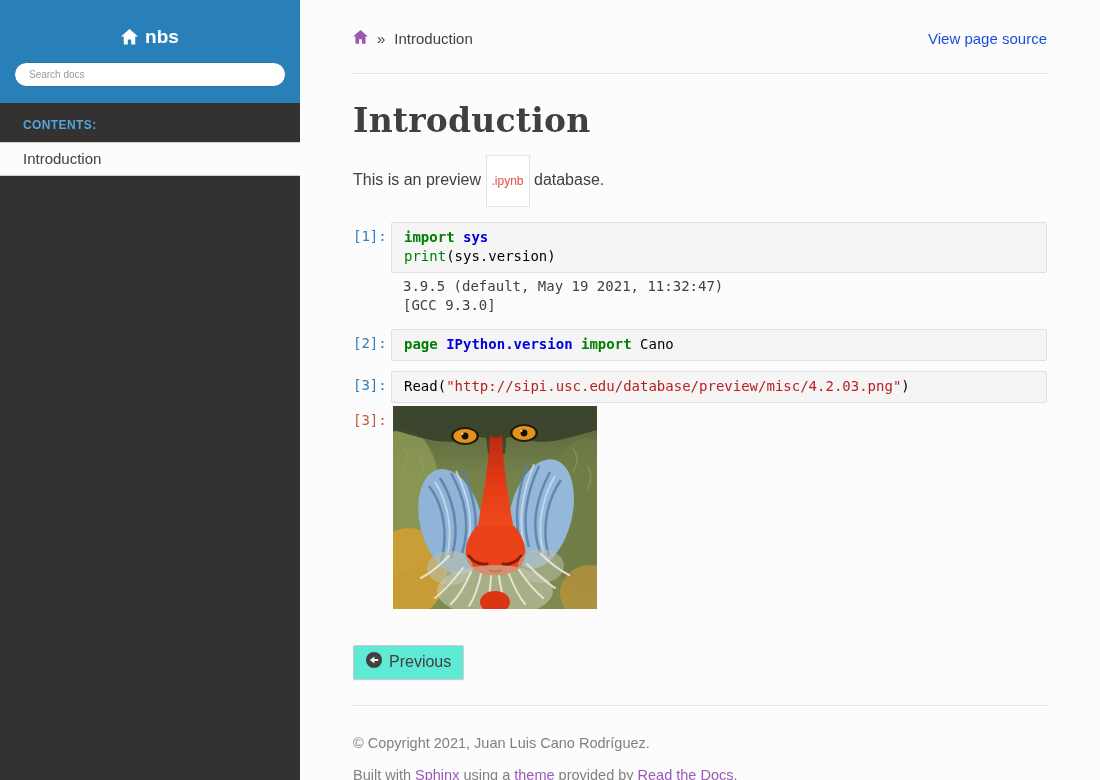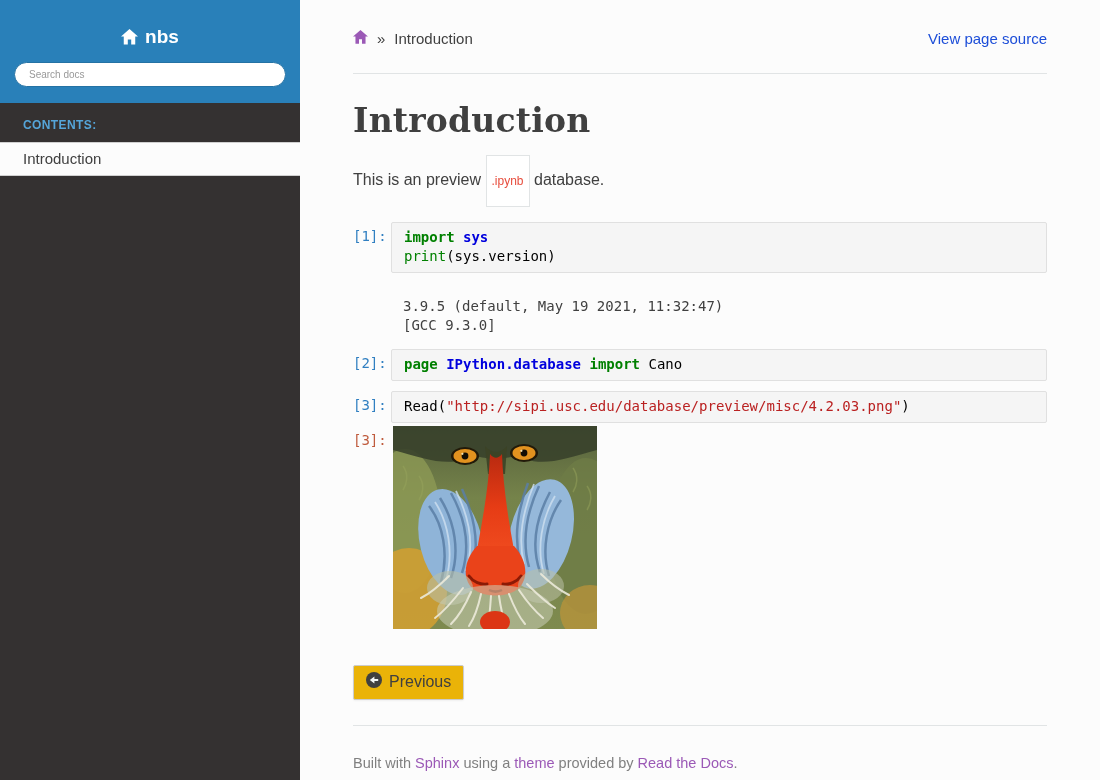--- a/index.html
+++ b/index.html
@@ -32,30 +32,30 @@
   .cells { margin-top: 29px; }
   .cell-row { display: flex; align-items: flex-start; }
   .prompt { flex: none; width: 38px; font-family: "DejaVu Sans Mono", monospace; font-size: 14px; padding-top: 6px; white-space: pre; }
   .prompt.in { color: #307fc1; }
   .prompt.out { color: #bf5b3d; }
   .input-box { flex: 1; background: #f5f5f5; border: 1px solid #e0e0e0; border-radius: 2px; padding: 5px 10px 6px 12px; font-family: "DejaVu Sans Mono", monospace; font-size: 14px; line-height: 19px; color: #000; white-space: pre; overflow: hidden; }
   .tok-kn { color: #008000; font-weight: bold; }
   .tok-nn { color: #0000dd; font-weight: bold; }
   .tok-nb { color: #008000; }
   .tok-s  { color: #ba2121; }
-  .output-row { margin-top: 24px; }
+  .output-row { margin-top: 4px; }
   .output-text { font-family: "DejaVu Sans Mono", monospace; font-size: 14px; line-height: 19px; color: #404040; padding-left: 12px; white-space: pre; }
   .gap-sm { margin-top: 14px; }
   .gap-xs { margin-top: 10px; }
   .image-row { margin-top: 3px; }
   .output-image { margin-left: 2px; display: block; }
 
   
   .pager { margin-top: 32px; }
-  .btn-previous { display: inline-flex; align-items: center; gap: 7px; background: #eab308; border: 1px solid #ccc; border-radius: 2px; padding: 6px 12px 7px; font-size: 16px; color: #404040; font-family: "Liberation Sans", sans-serif; cursor: pointer; box-shadow: 0 1px 2px rgba(0,0,0,0.05); }
+  .btn-previous { display: inline-flex; align-items: center; gap: 7px; background: #5eead4; border: 1px solid #ccc; border-radius: 2px; padding: 6px 12px 7px; font-size: 16px; color: #404040; font-family: "Liberation Sans", sans-serif; cursor: pointer; box-shadow: 0 1px 2px rgba(0,0,0,0.05); }
   .footer-rule { border: 0; border-top: 1px solid #e1e4e5; margin-top: 25px; }
   .footer { margin-top: 27px; font-size: 14.5px; color: #808080; line-height: 21px; }
   .footer .line2 { margin-top: 11px; }
   .footer a { color: #9b59b6; text-decoration: none; cursor: pointer; }
 </style>
 </head>
 <body>
 
 <div class="app">
 
@@ -105,21 +105,21 @@
       </div>
 
       <div class="cell-row output-row">
         <div class="prompt"></div>
         <div class="output-text"><span>3.9.5 (default, May 19 2021, 11:32:47)</span>
 <span>[GCC 9.3.0]</span></div>
       </div>
 
       <div class="cell-row gap-sm">
         <div class="prompt in">[2]:</div>
-        <div class="input-box"><span class="tok-kn">page </span><span class="tok-nn">IPython.database </span><span class="tok-kn">import </span><span>Cano</span></div>
+        <div class="input-box"><span class="tok-kn">page </span><span class="tok-nn">IPython.version </span><span class="tok-kn">import </span><span>Cano</span></div>
       </div>
 
       <div class="cell-row gap-xs">
         <div class="prompt in">[3]:</div>
         <div class="input-box"><span>Read(</span><span class="tok-s">"http://sipi.usc.edu/database/preview/misc/4.2.03.png"</span><span>)</span></div>
       </div>
 
       <div class="cell-row image-row">
         <div class="prompt out">[3]:</div>
         <div class="output-image">
@@ -214,17 +214,18 @@
               <path d="M12.2 6.9 H8.4 V4.6 L3.8 8 L8.4 11.4 V9.1 H12.2 Z" fill="#f3f6f6"></path>
             </svg>
         </span>
         <span>Previous</span>
       </button>
     </div>
 
     <hr class="footer-rule">
 
     <footer class="footer">
+      <div class="line1">© Copyright 2021, Juan Luis Cano Rodríguez.</div>
       <div class="line2"><span>Built with </span><a>Sphinx</a><span> using a </span><a>theme</a><span> provided by </span><a>Read the Docs</a><span>.</span></div>
     </footer>
 
   </main>
 </div>
 
 </body></html>

